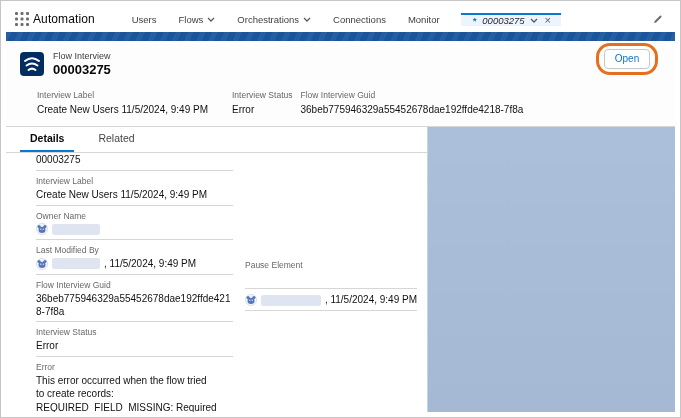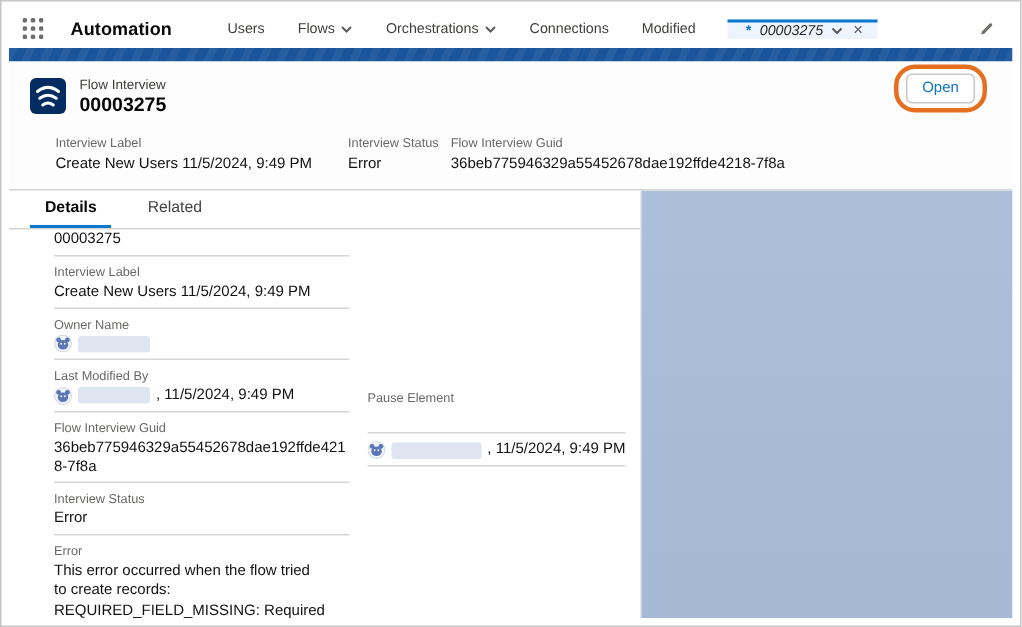--- a/index.html
+++ b/index.html
@@ -25,22 +25,22 @@
 
   
   .navbar{
     height:26px;flex:0 0 26px;
     display:flex;align-items:stretch;
     background:#fff;
   }
   .nav-left{display:flex;align-items:center;padding-left:9px;}
   .waffle{width:14px;height:14px;display:block;cursor:pointer;}
   .app-name{
-    font-size:12px;font-weight:bold;color:#080707;
-    margin-left:18px;letter-spacing:.1px;
+    font-size:12px;font-weight:normal;color:#080707;
+    margin-left:4px;letter-spacing:.1px;
   }
   .nav-items{display:flex;align-items:center;margin-left:26px;}
   .nav-item{
     display:flex;align-items:center;gap:4px;
     font-size:9.5px;color:#3e3e3c;
     padding:0 11px;cursor:pointer;white-space:nowrap;
   }
   .workspace-tab{
     margin-left:10px;
     display:flex;align-items:center;gap:5px;
@@ -198,21 +198,21 @@
         <span class="nav-item">
           <span>Orchestrations</span>
           <svg width="8" height="5" viewBox="0 0 8 5">
               <path d="M1 1 L4 4 L7 1" stroke="#5a5a5a" stroke-width="1.3" fill="none"></path>
             </svg>
         </span>
         <span class="nav-item">
           <span>Connections</span>
         </span>
         <span class="nav-item">
-          <span>Modified</span>
+          <span>Monitor</span>
         </span>
         <span class="workspace-tab">
           <span class="dirty">*</span>
           <span class="tab-title">00003275</span>
           <svg width="8" height="5" viewBox="0 0 8 5">
               <path d="M1 1 L4 4 L7 1" stroke="#5a5a5a" stroke-width="1.3" fill="none"></path>
             </svg>
           <span class="tab-close">×</span>
         </span>
       </div>

